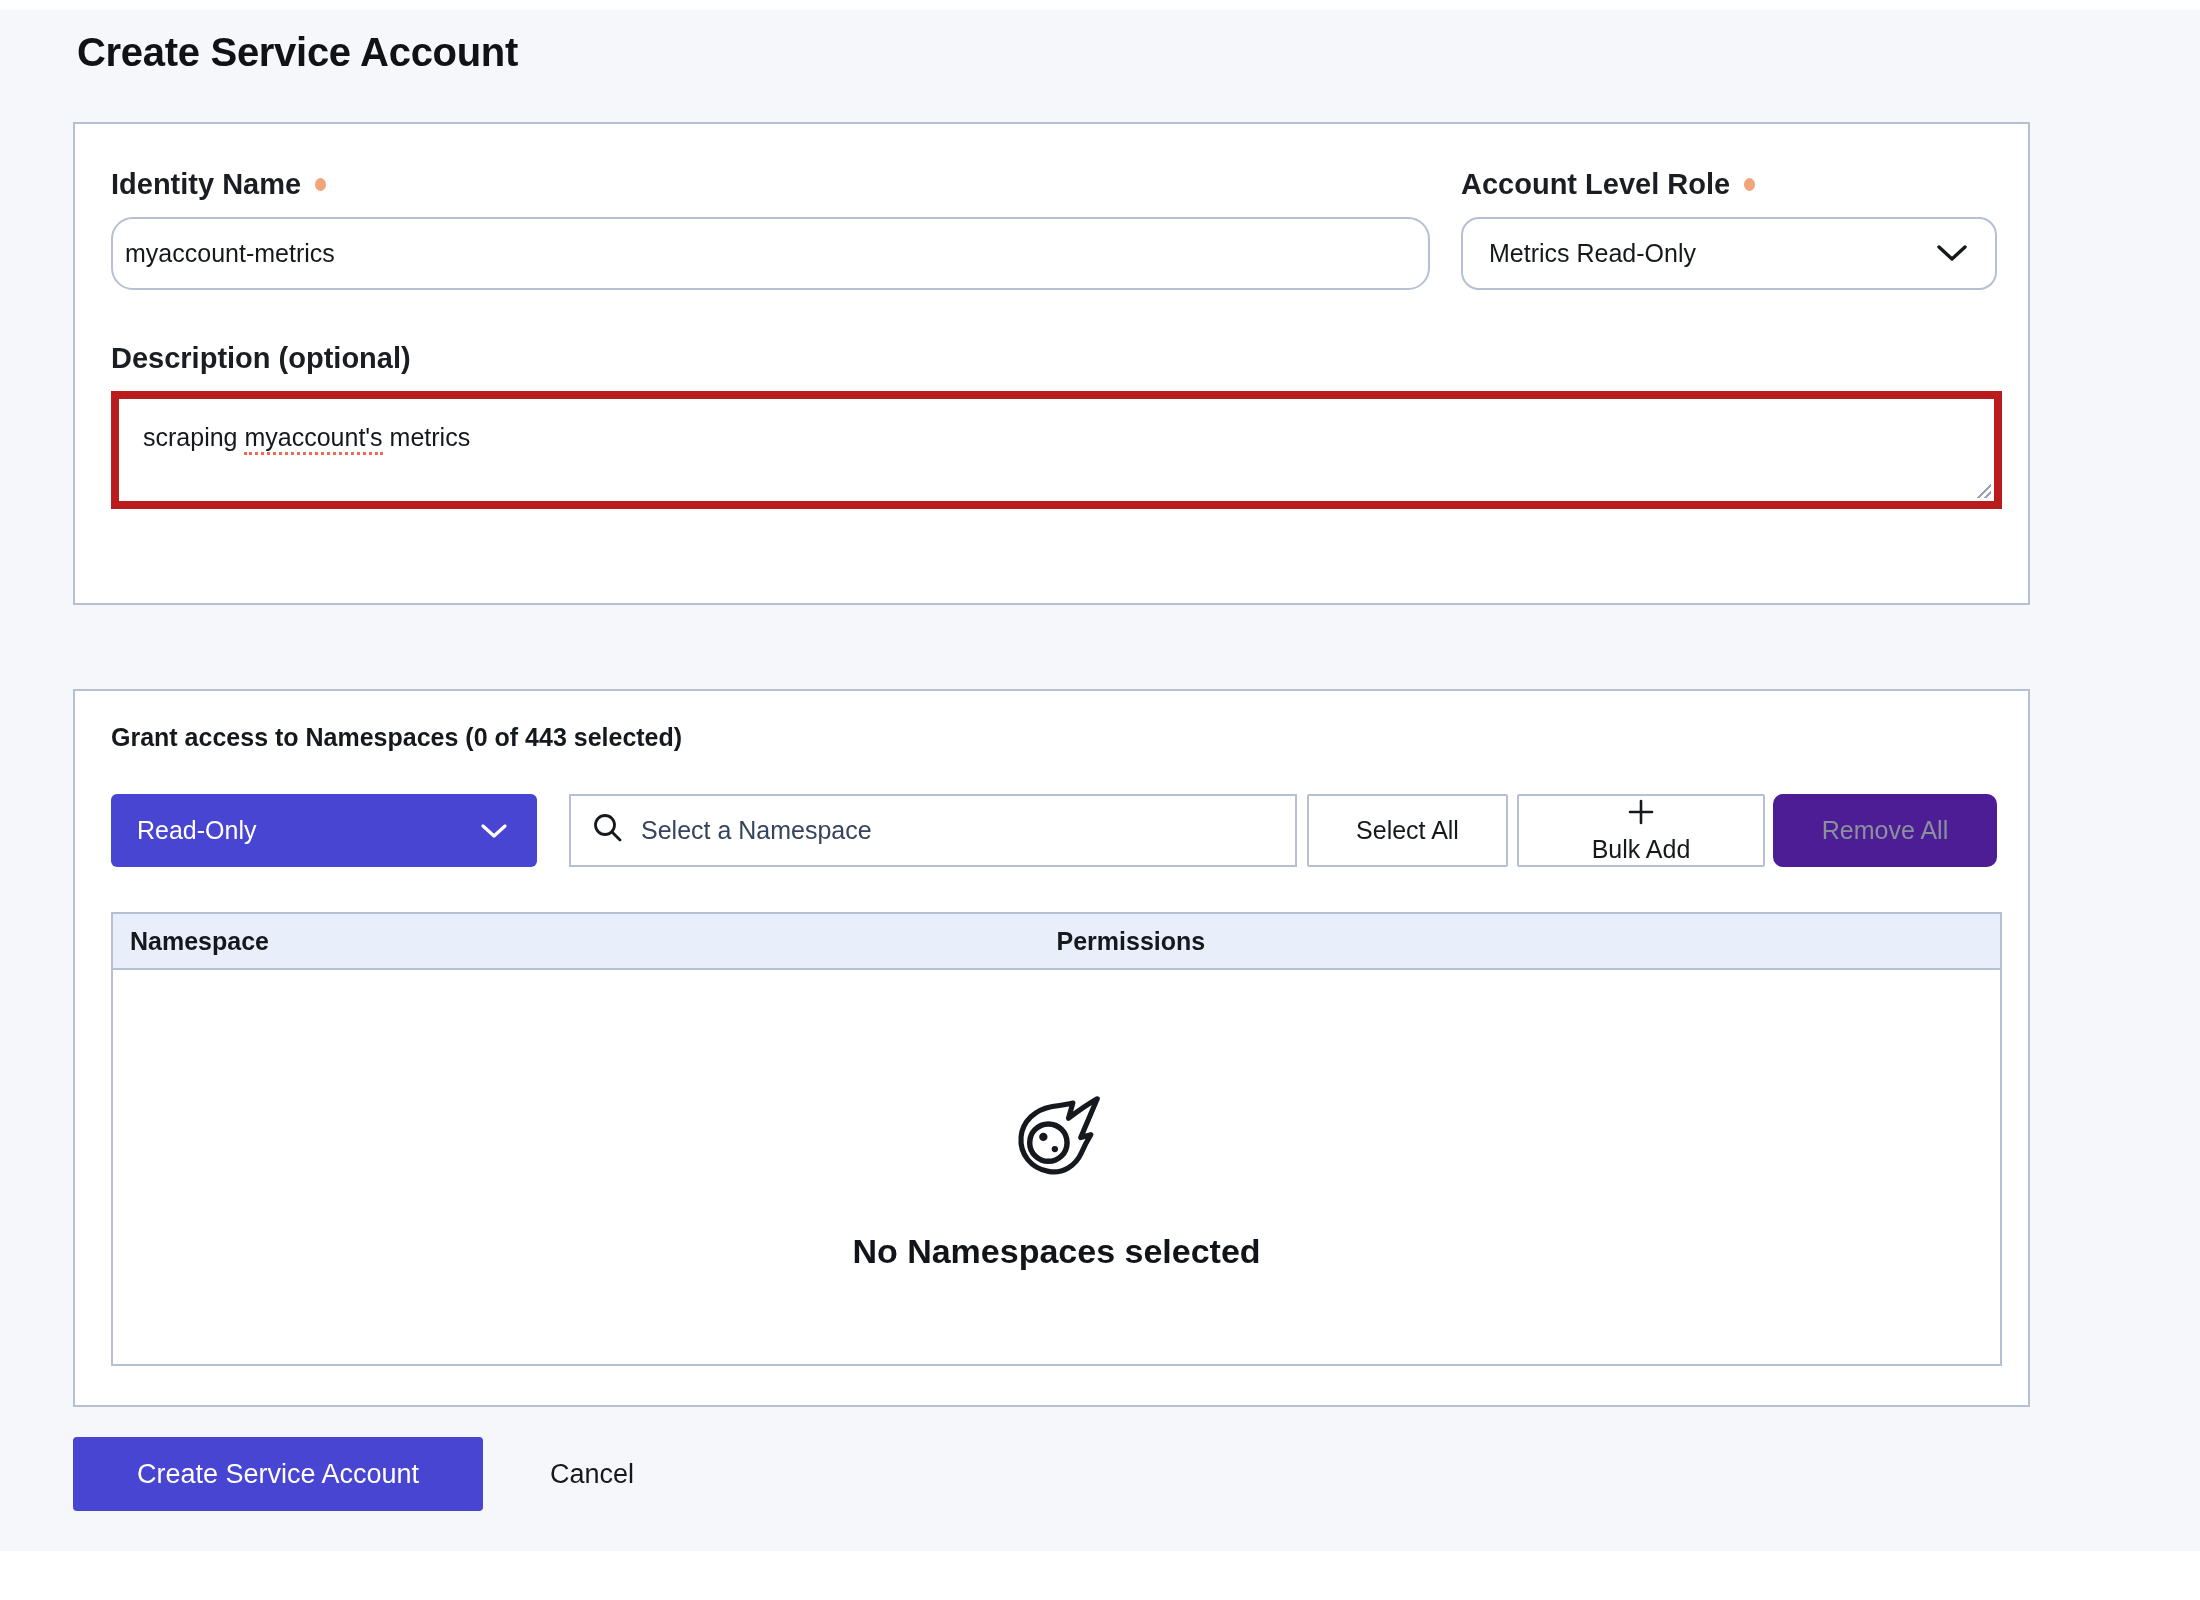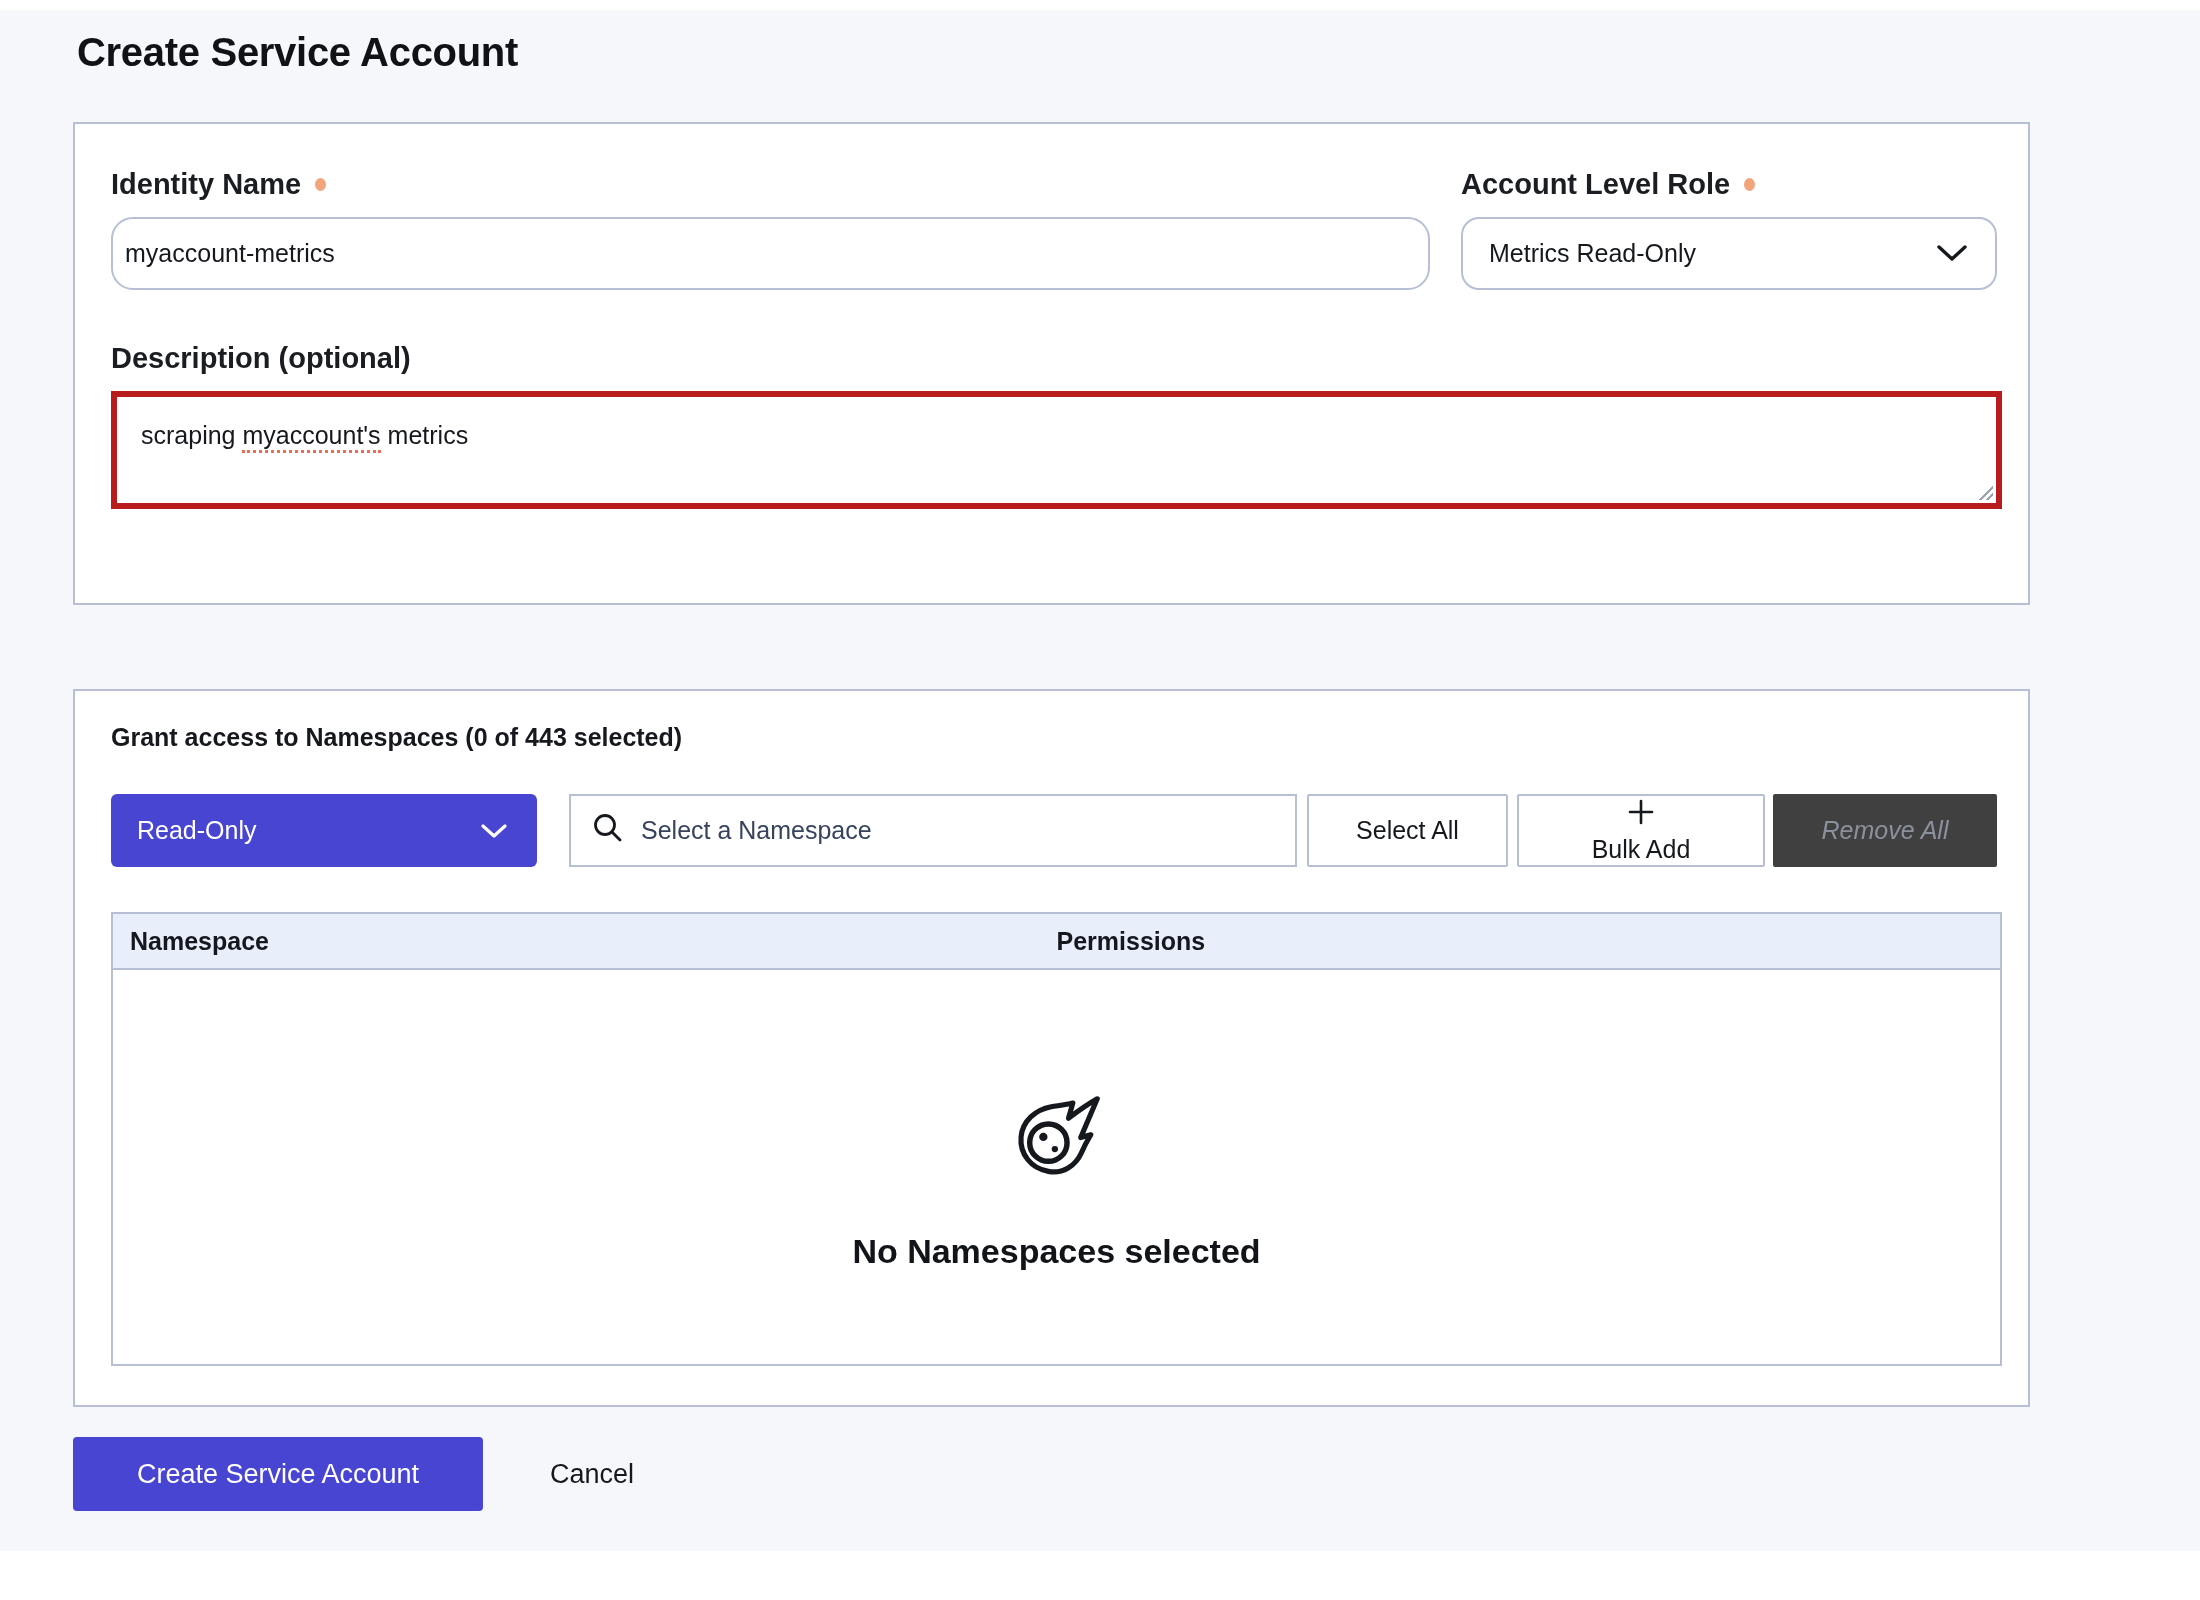--- a/index.html
+++ b/index.html
@@ -46,21 +46,21 @@
   .text-input { width:100%; padding:0 12px; font-family:inherit;border-radius:22px; }
 
   .select-box {
     width:100%; display:flex; align-items:center; justify-content:space-between;
     padding:0 28px 0 26px; cursor:pointer;border-radius:18px;
   }
 
   .description-block { margin-top:52px; }
   .textarea {
     position:relative; width:1891px; height:118px;
-    background:#fff; border:6px solid #b91c1c;
+    background:#fff; border:8px solid #b91c1c;
     font-size:25px; padding:22px 24px; line-height:1.35;
     overflow:hidden;
   }
   .spellcheck { border-bottom:3px dotted #ef6a55; padding-bottom:1px; }
   .resize-grip {
     position:absolute; right:3px; bottom:3px; width:17px; height:17px;
     background:repeating-linear-gradient(-45deg, transparent 0 3px, #9aa3b4 3px 5px);
     clip-path:polygon(100% 0, 100% 100%, 0 100%);
   }
 
@@ -82,22 +82,22 @@
     border:none; outline:none; flex:1; font-size:25px; margin-left:16px;
     font-family:inherit; color:#15181d; background:transparent;
   }
   .search-box input::placeholder { color:#36435d; opacity:1; }
   .btn-outline {
     background:#fff; border:2px solid #b6bfd3; color:#15181d; border-radius:2px;
   }
   .btn-select-all { width:201px; margin-left:10px; }
   .btn-bulk-add  { width:248px; margin-left:9px; gap:3px;flex-direction:column; }
   .btn-remove-all {
-    width:224px; margin-left:8px; background:#404040; color:#8b919c;
-    border:none; border-radius:2px; cursor:default;font-style:italic;
+    width:224px; margin-left:8px; background:#4c1d95; color:#8b919c;
+    border:none; border-radius:10px; cursor:default;
   }
 
   .ns-table { margin-top:45px; width:1891px; }
   .ns-table-header {
     display:flex; height:56px; align-items:center;
     background:#e9eefb; border:2px solid #b6bfd3; border-bottom:none;
     font-size:25px; font-weight:700;
   }
   .th-namespace { padding-left:17px; width:50%; }
   .th-permissions { width:50%; }

